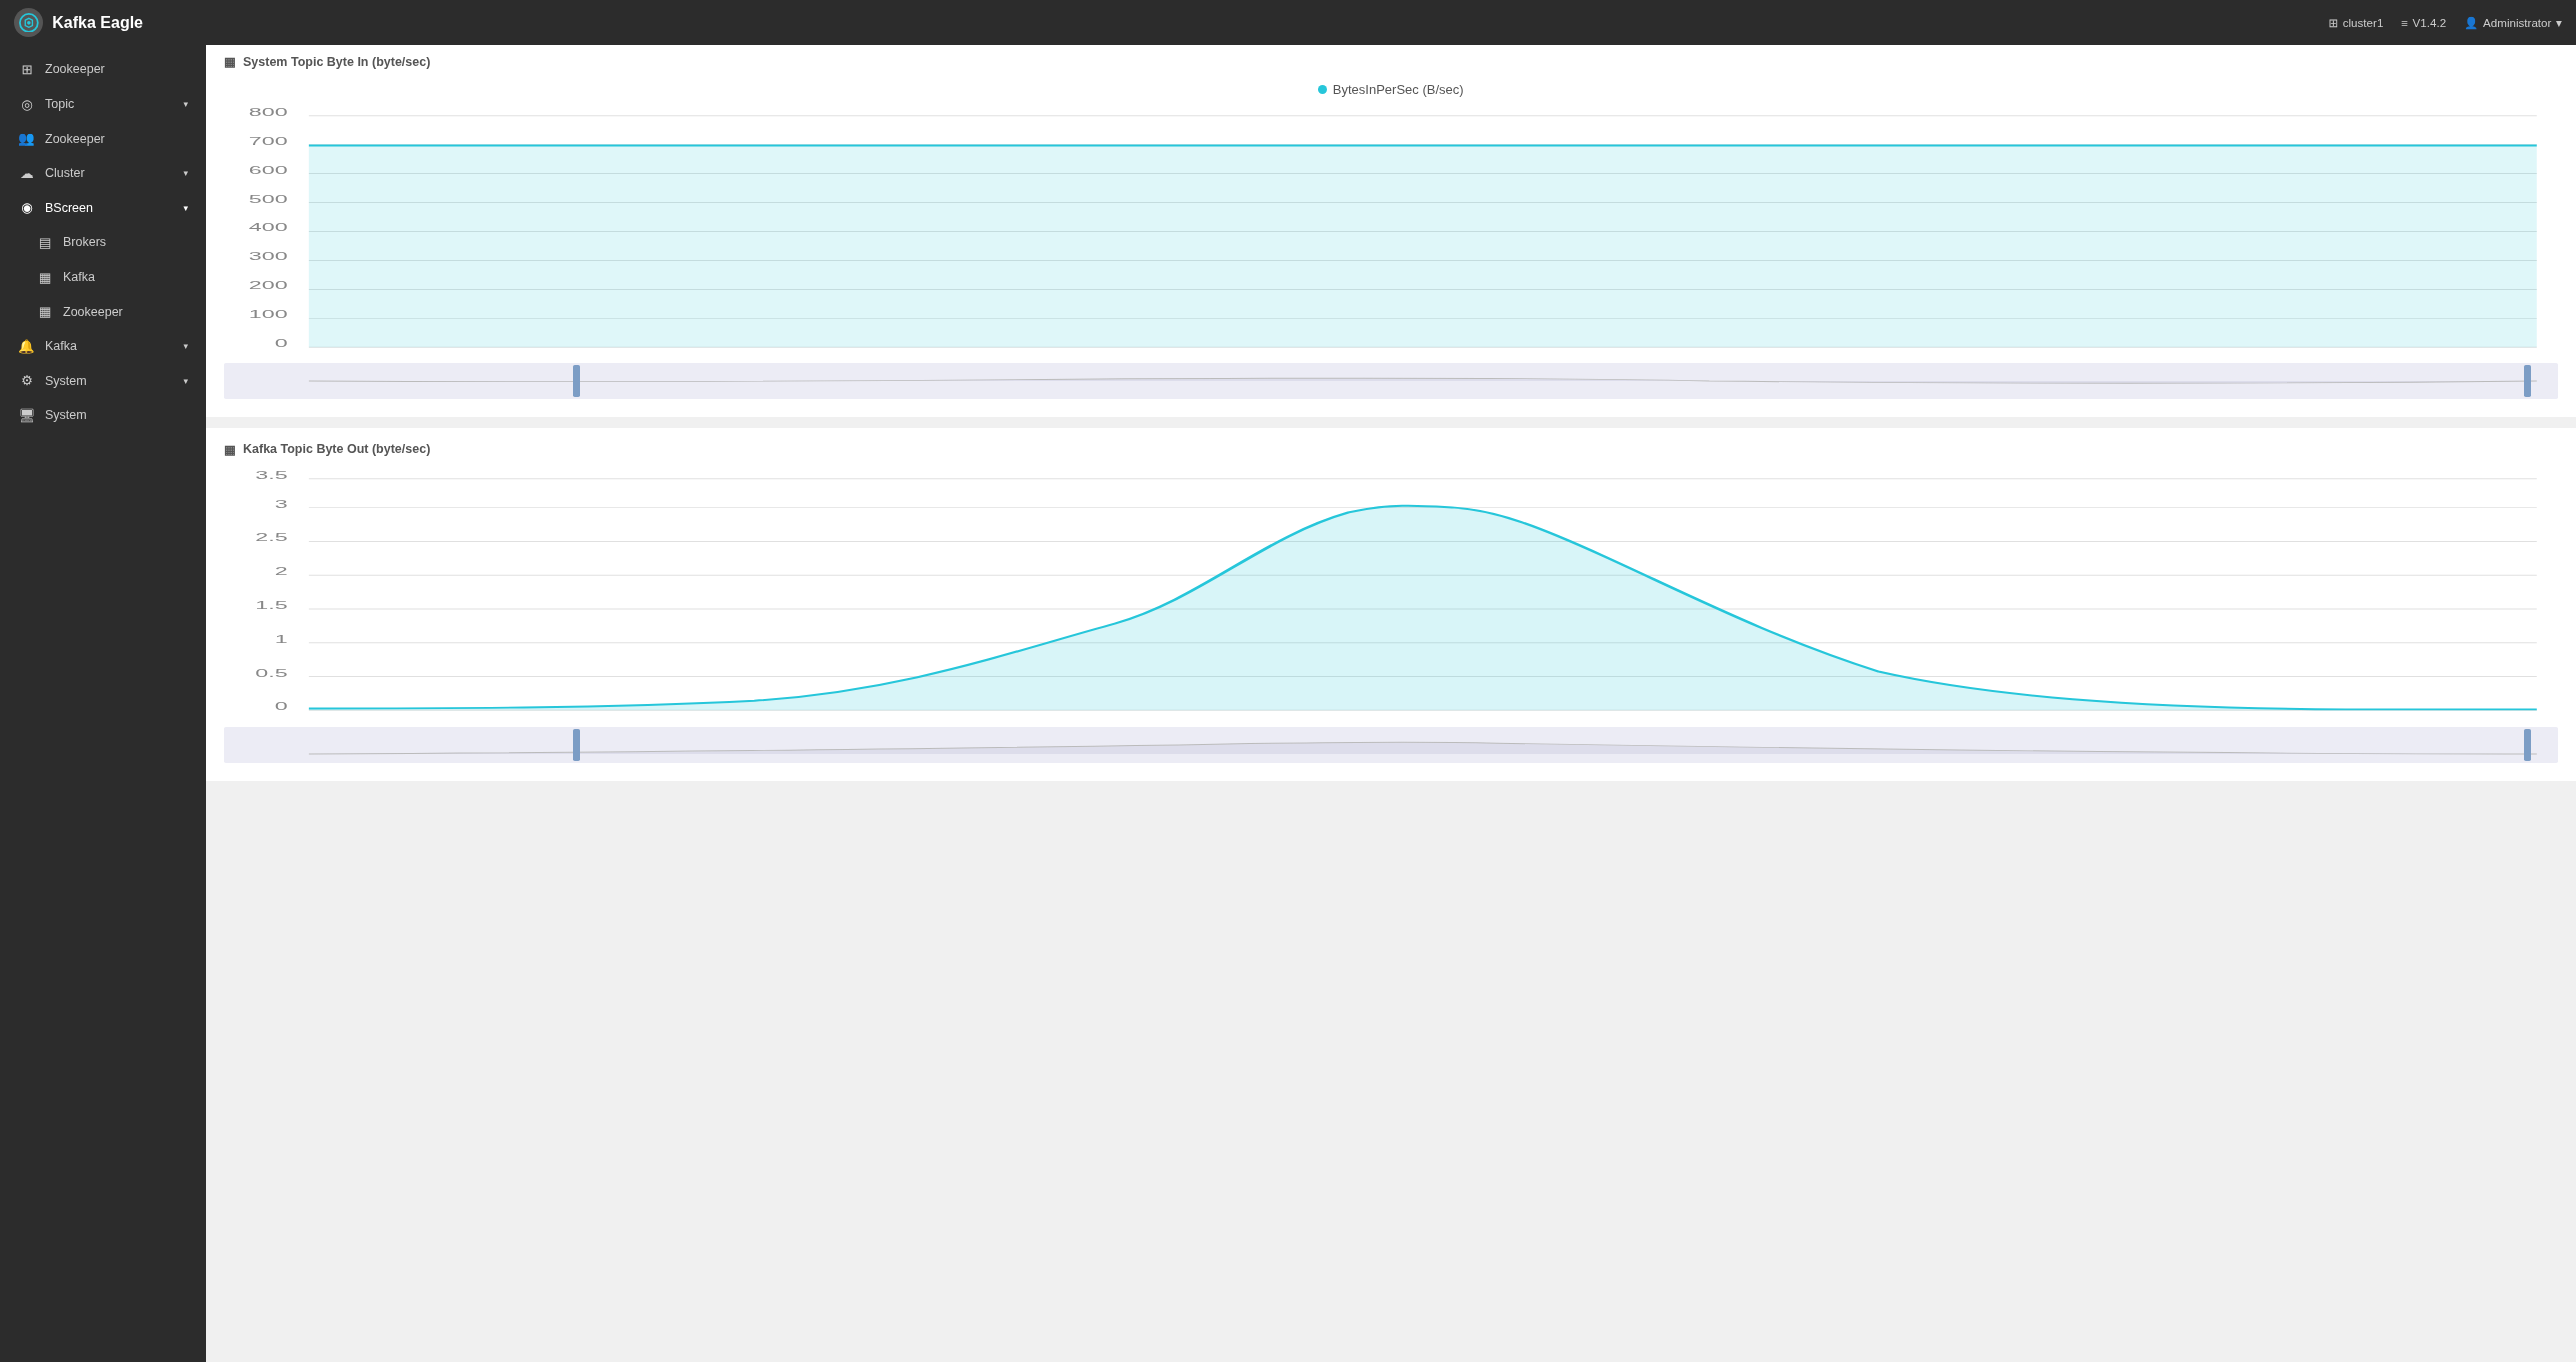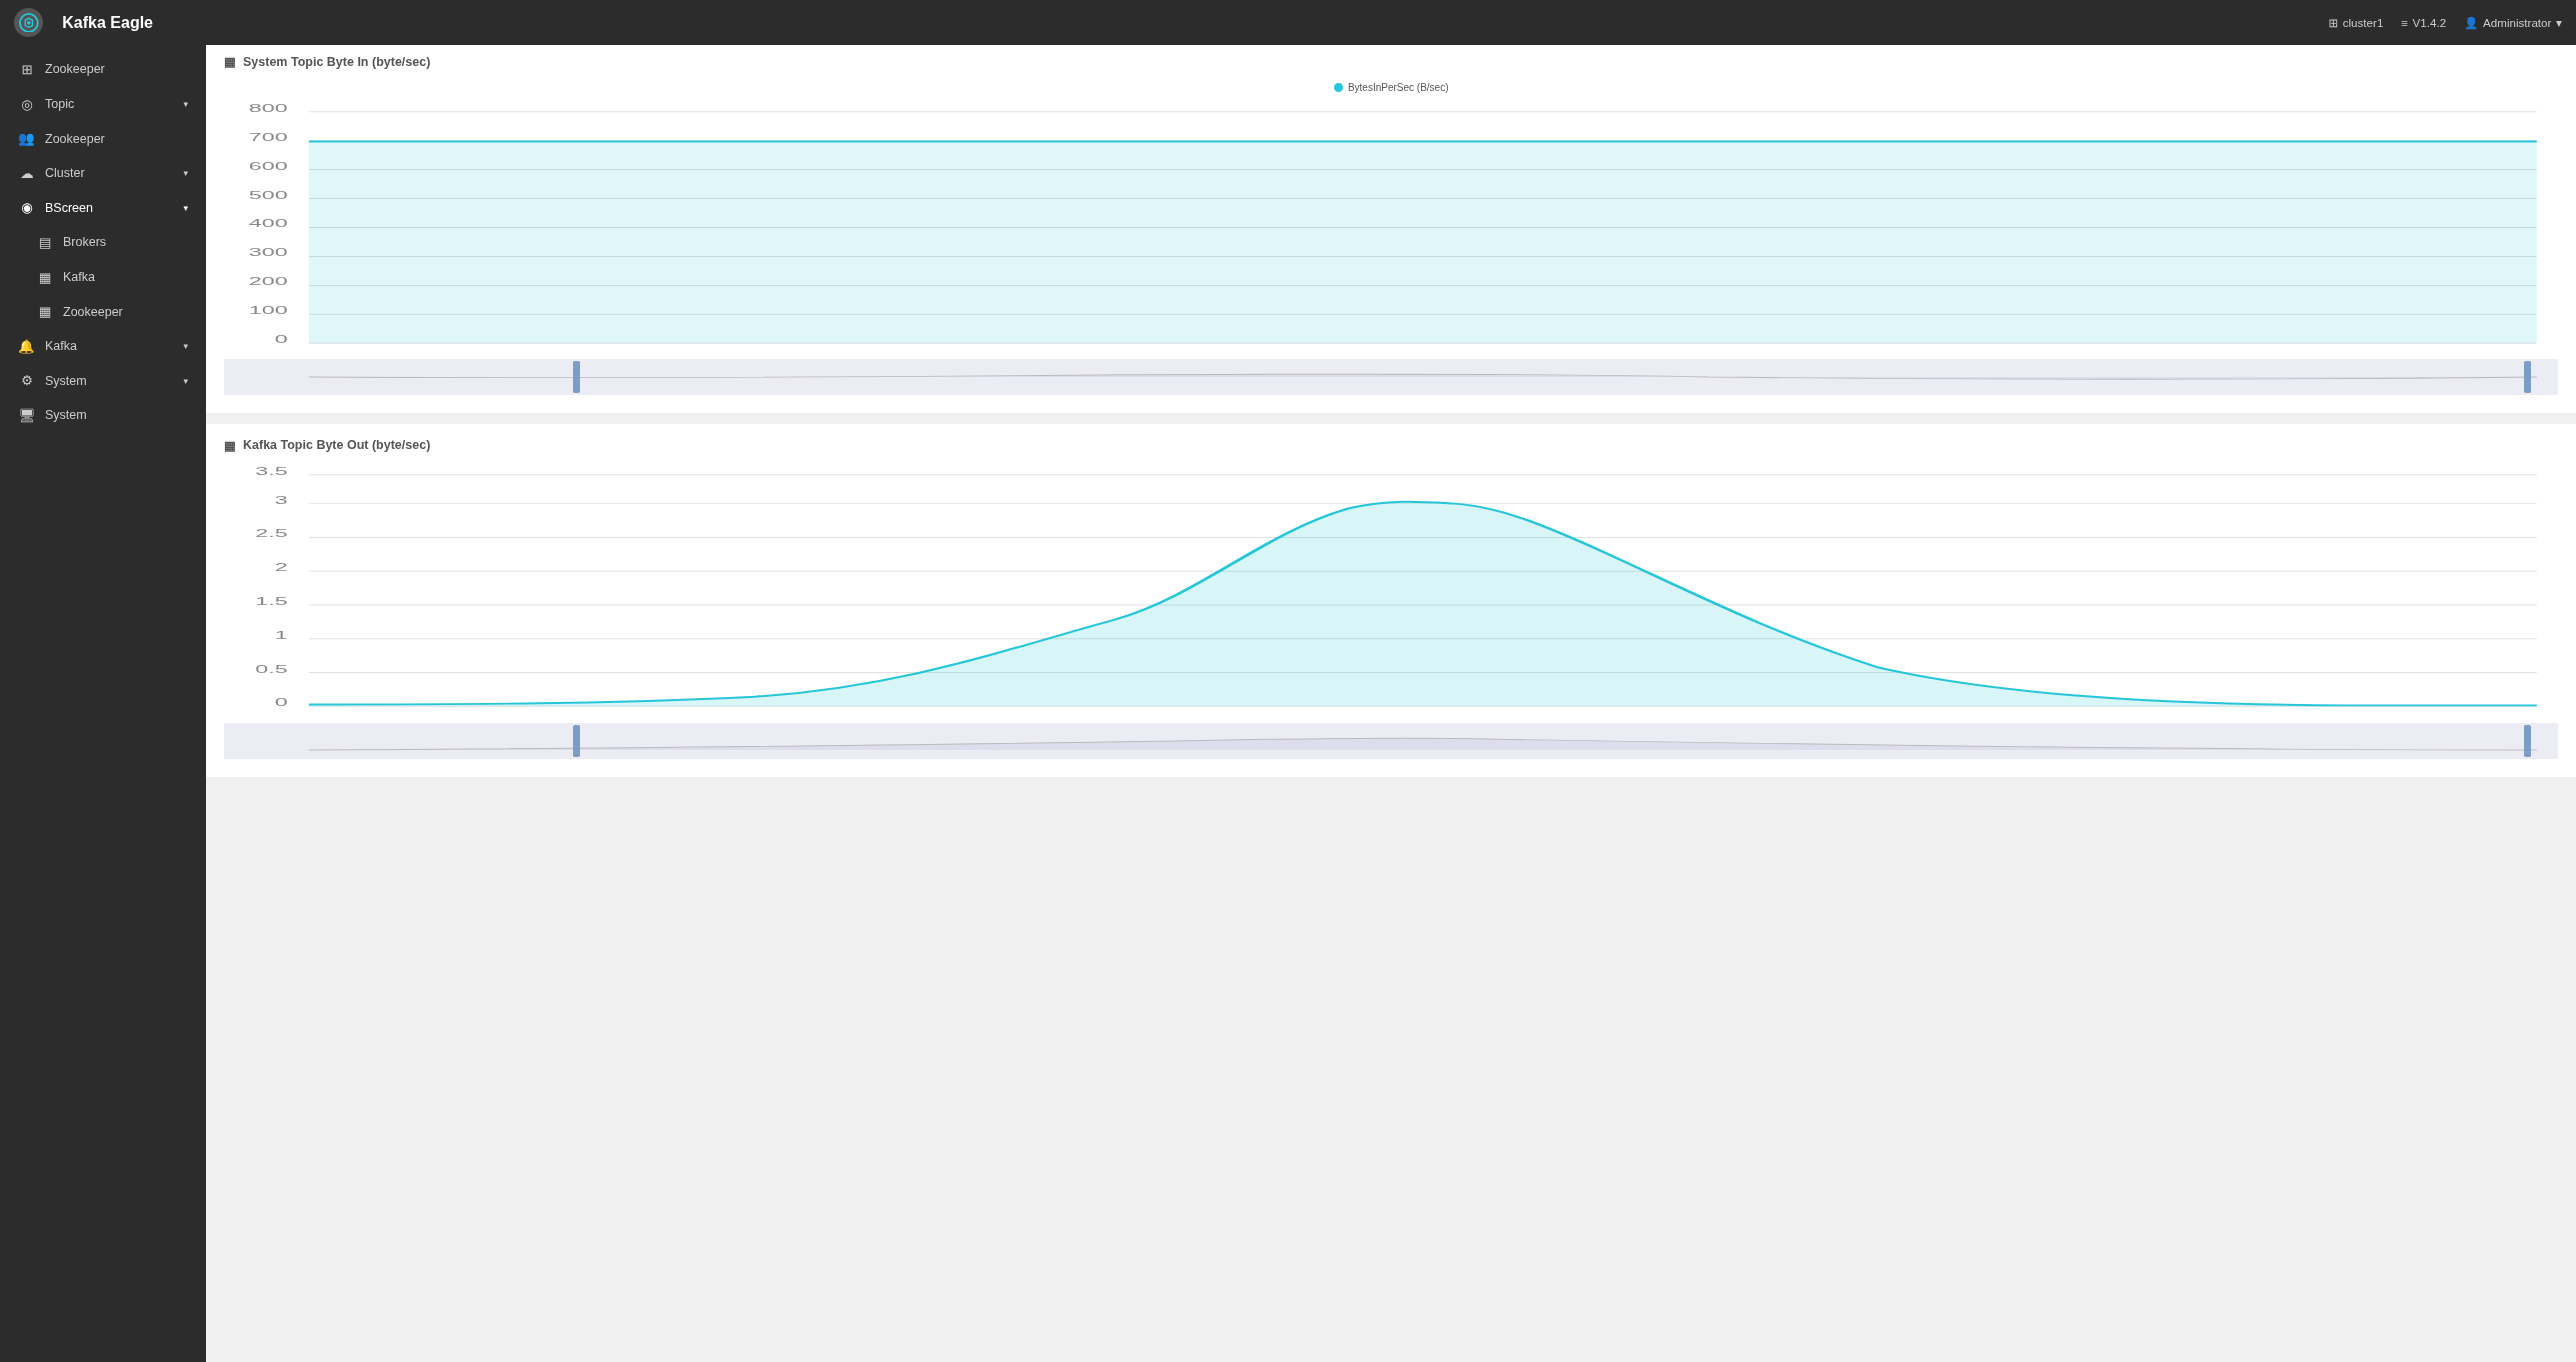--- a/index.html
+++ b/index.html
@@ -12,21 +12,21 @@
       height: 45px;
       display: flex;
       align-items: center;
       padding: 0 14.3px;
       flex-shrink: 0;
       z-index: 100;
     }
     .navbar-brand {
       display: flex;
       align-items: center;
-      gap: 19px;
+      gap: 9px;
       font-size: 16px;
       font-weight: 600;
       color: #fff;
     }
     .navbar-logo {
       width: 29px;
       height: 29px;
       border-radius: 50%;
       background: #555;
       display: flex;
@@ -95,21 +95,21 @@
       margin-bottom: 12.5px;
       display: flex;
       align-items: center;
       gap: 7.2px;
     }
 
     .chart-legend {
       display: flex;
       justify-content: center;
       margin-bottom: 9px;
-      font-size: 10px;
+      font-size: 13px;
       color: #555;
       gap: 5.4px;
       align-items: center;
     }
     .legend-dot {
       width: 9px;
       height: 9px;
       border-radius: 50%;
       background: #26c6da;
       display: inline-block;

